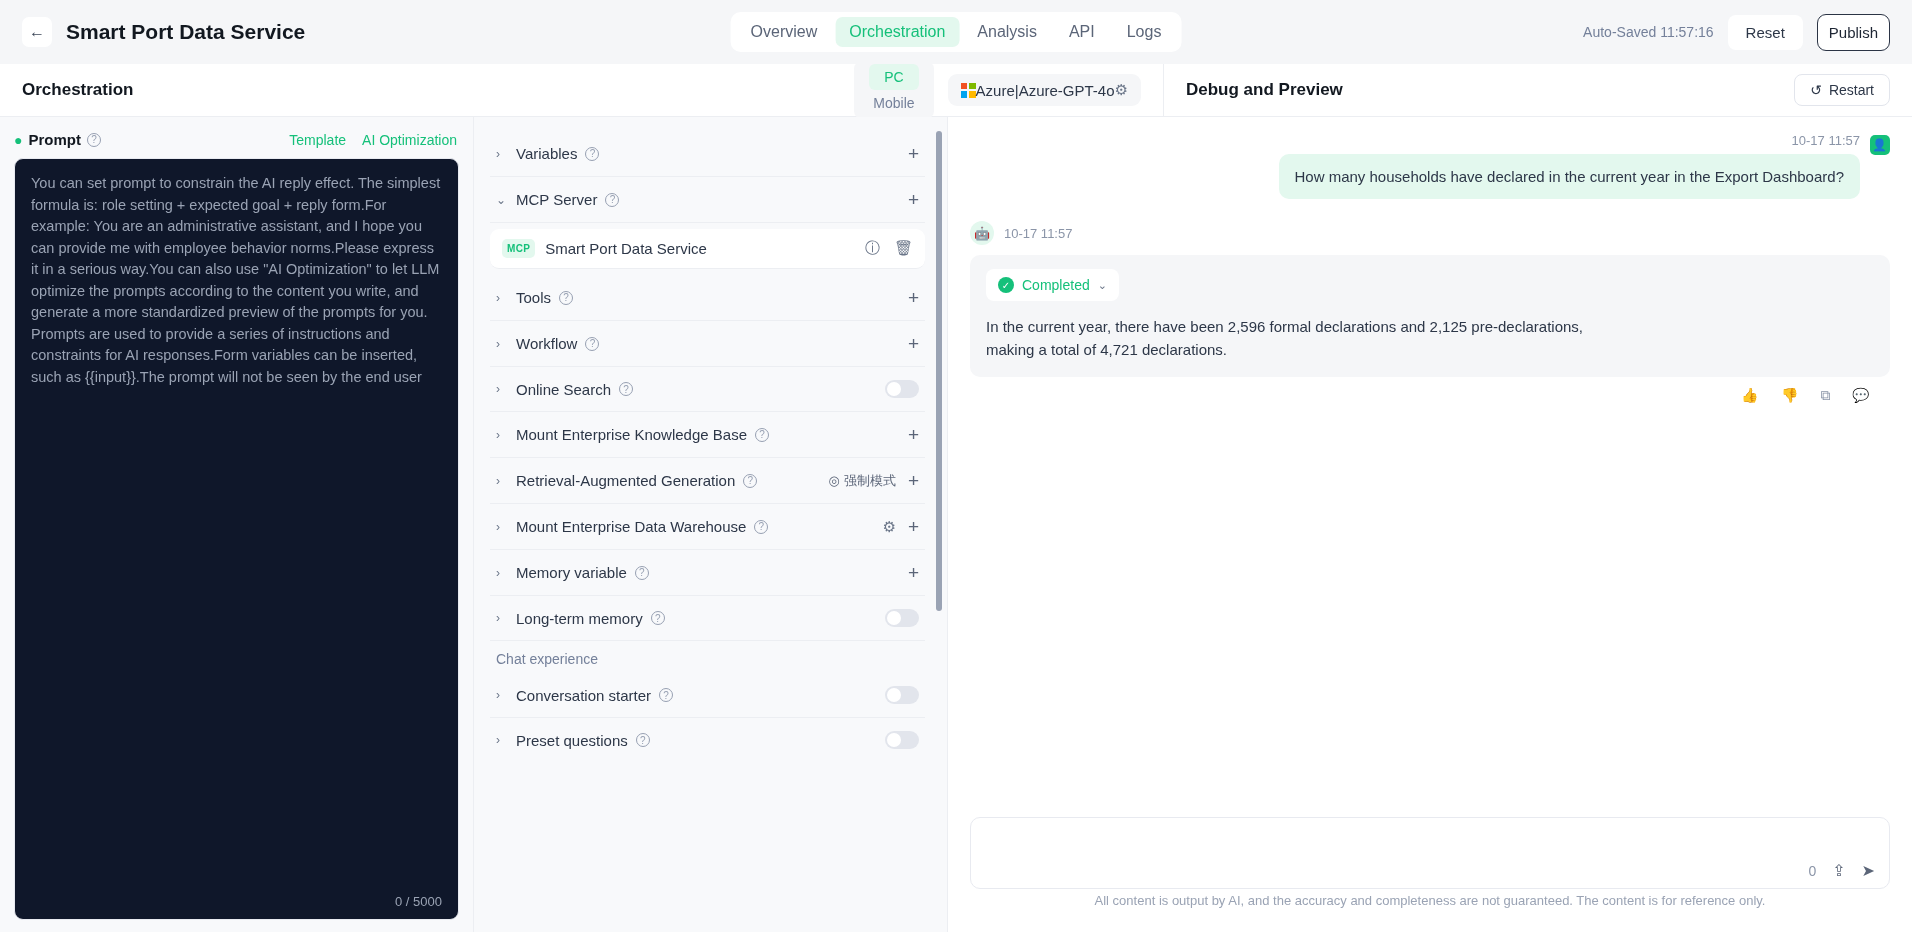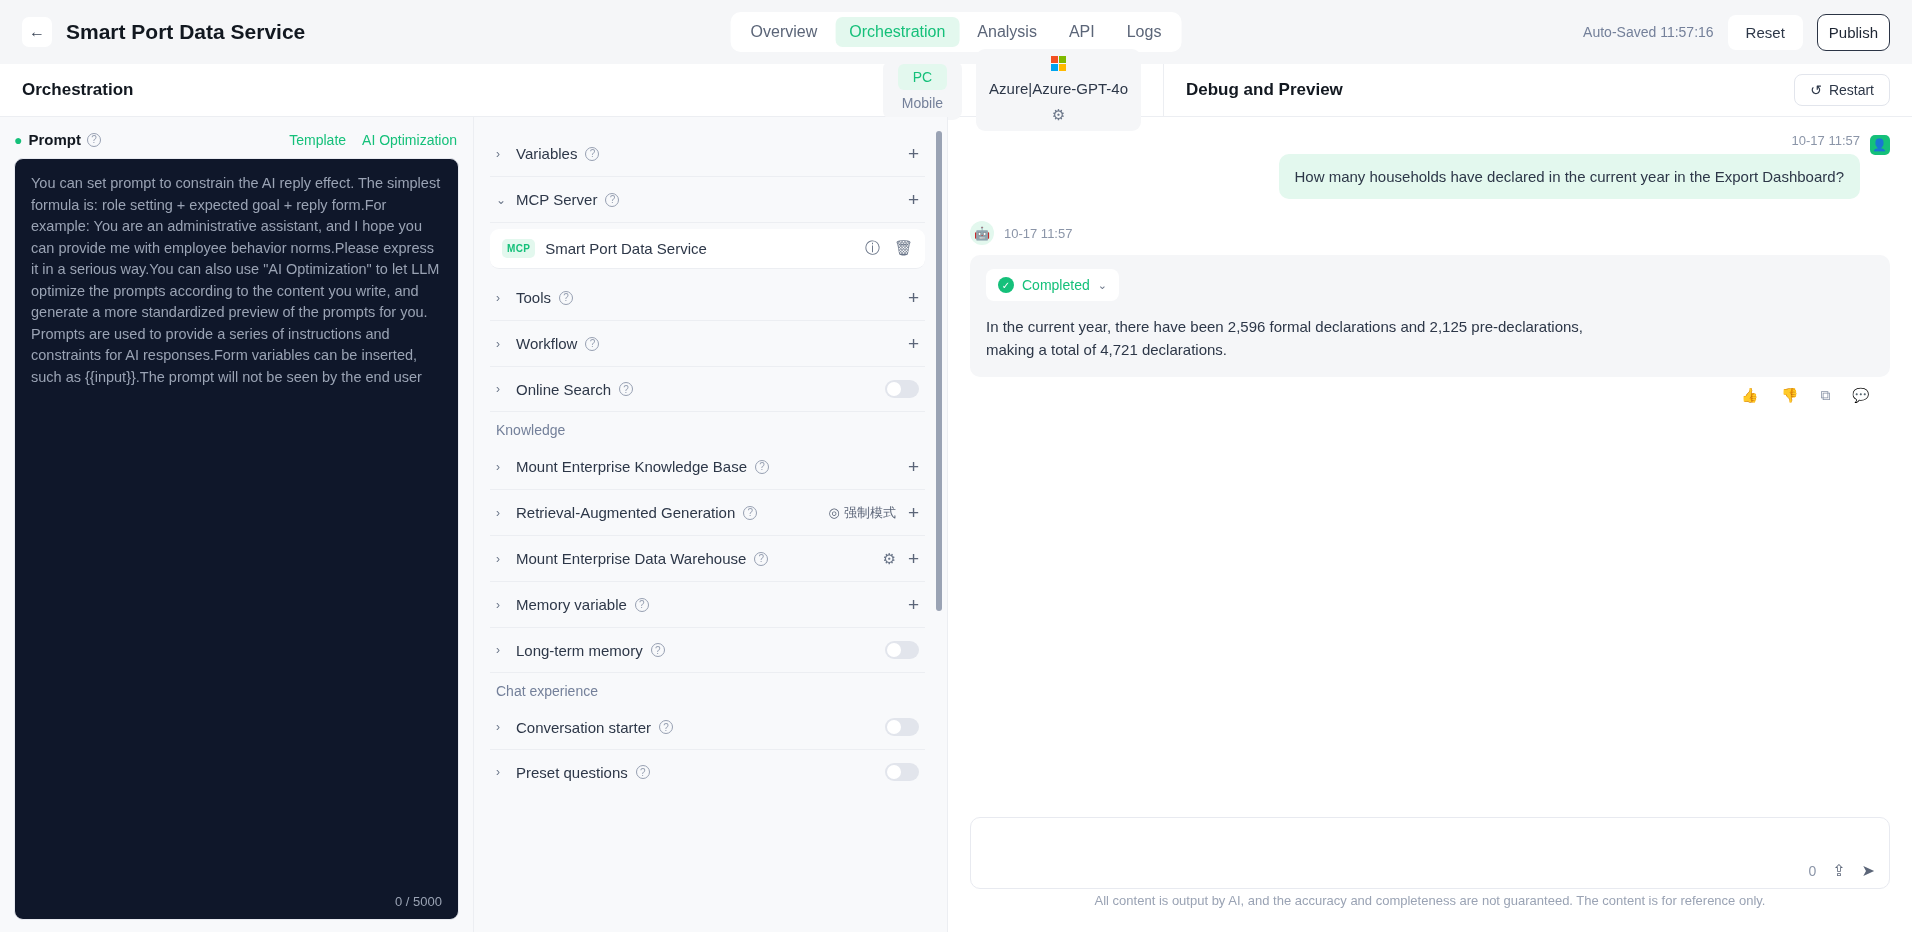--- a/index.html
+++ b/index.html
@@ -68,24 +68,23 @@
   .device-toggle {
     margin-left: auto; display: flex; align-items: center;
     background: #f5f6f8; border-radius: 9px; padding: 4px; flex-direction: column;
   }
   .device-opt {
     padding: 5px 15px; border-radius: 6px; font-size: 14px;
     color: #74809a; cursor: pointer;
   }
   .device-opt.active { background: #e3f8ee; color: #15c07a; }
   .model-select {
-    margin-left: 14px; display: flex; align-items: center; gap: 9px;
+    margin-left: 14px; display: flex; align-items: center; 
     background: #f5f6f8; border-radius: 9px; padding: 7px 13px;
     cursor: pointer;
-    flex-direction: column;
   }
   .ms-logo { width: 15px; height: 15px; display: grid;
     grid-template-columns: 1fr 1fr; grid-template-rows: 1fr 1fr; gap: 1.5px; }
   .ms-logo i { display: block; }
   .model-name { font-size: 15px; color: #2d3748; white-space: nowrap; }
   .subbar-right {
     flex: 1; display: flex; align-items: center;
     padding: 0 22px; height: 100%; border-left: 1px solid #eceef2;
   }
   .restart-btn {
@@ -379,21 +378,20 @@
 
         <div class="row">
           <span class="chev">›</span>
           <span class="row-label">Online Search</span>
           <span class="q-mark">?</span>
           <span class="row-right">
             <span class="toggle"></span>
           </span>
         </div>
 
-        <div class="sec-title">Knowledge</div>
 
         <div class="row">
           <span class="chev">›</span>
           <span class="row-label">Mount Enterprise Knowledge Base</span>
           <span class="q-mark">?</span>
           <span class="row-right">
             <span class="plus">+</span>
           </span>
         </div>
 

